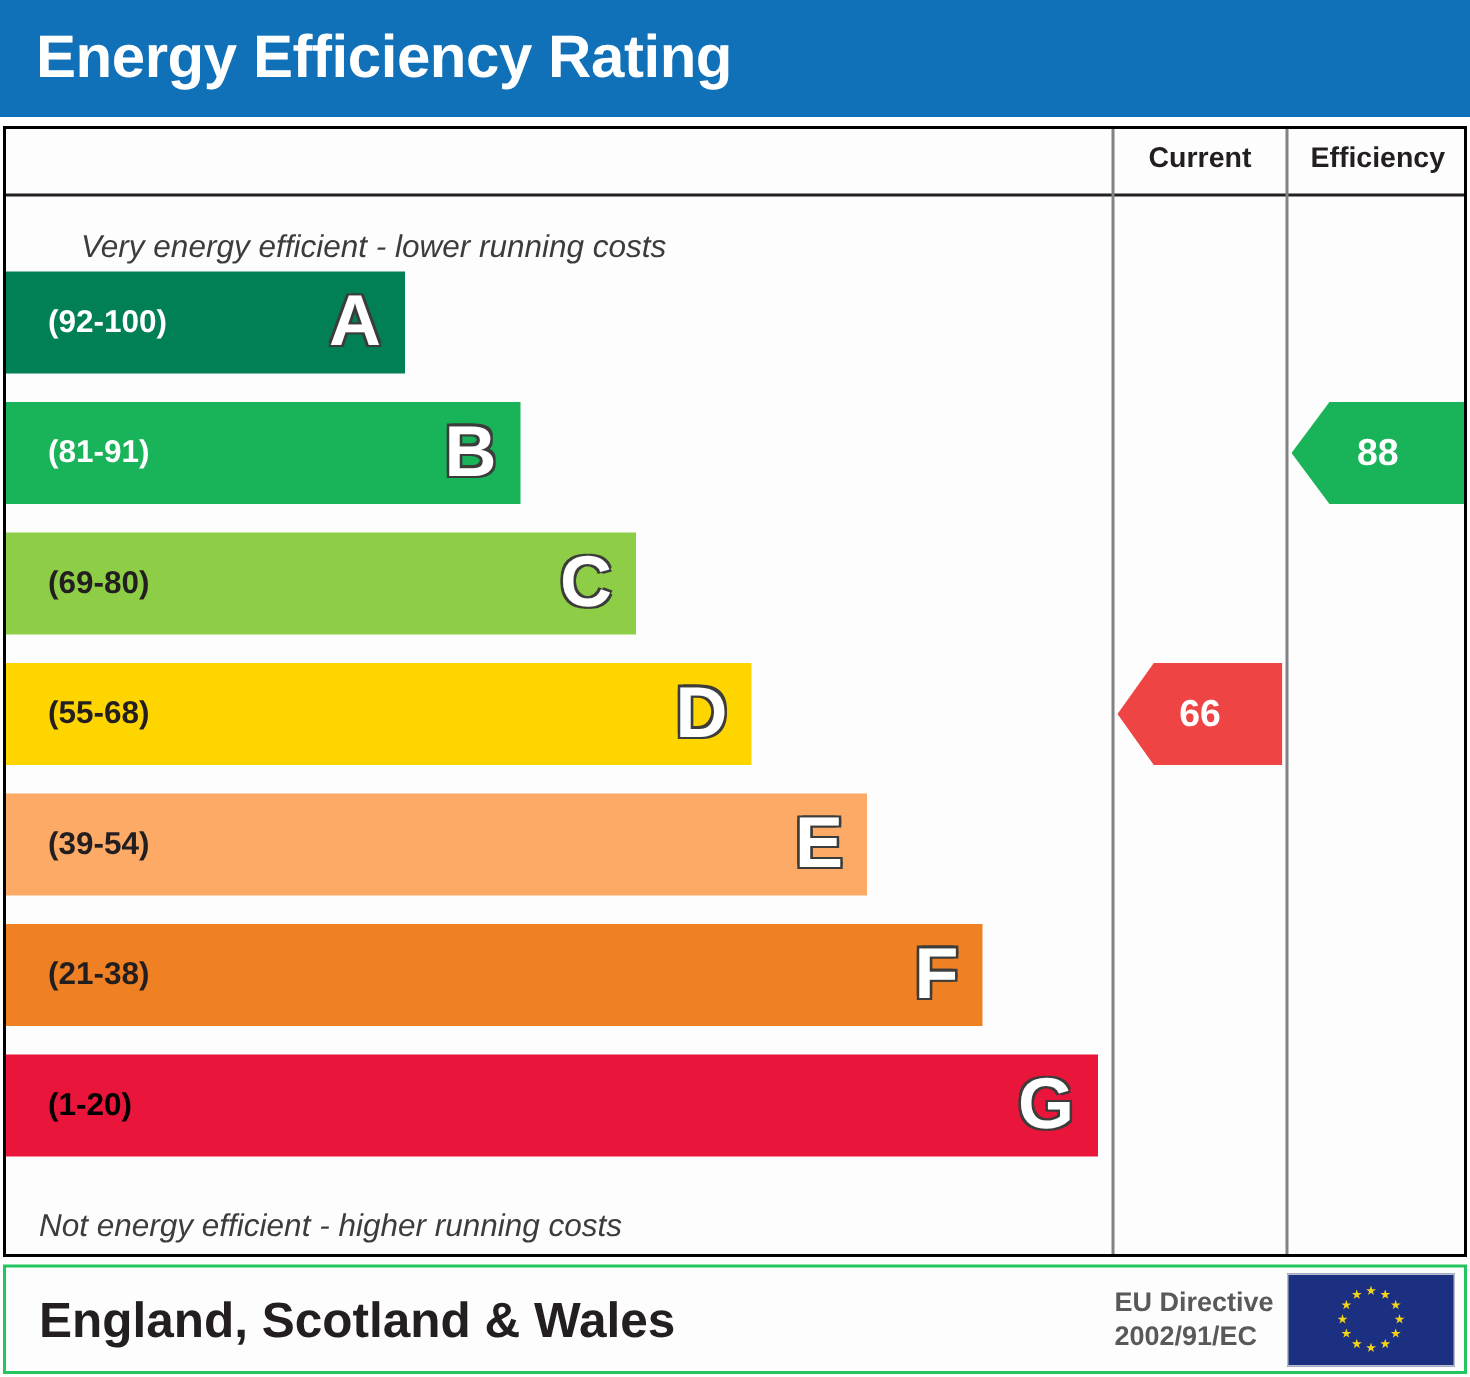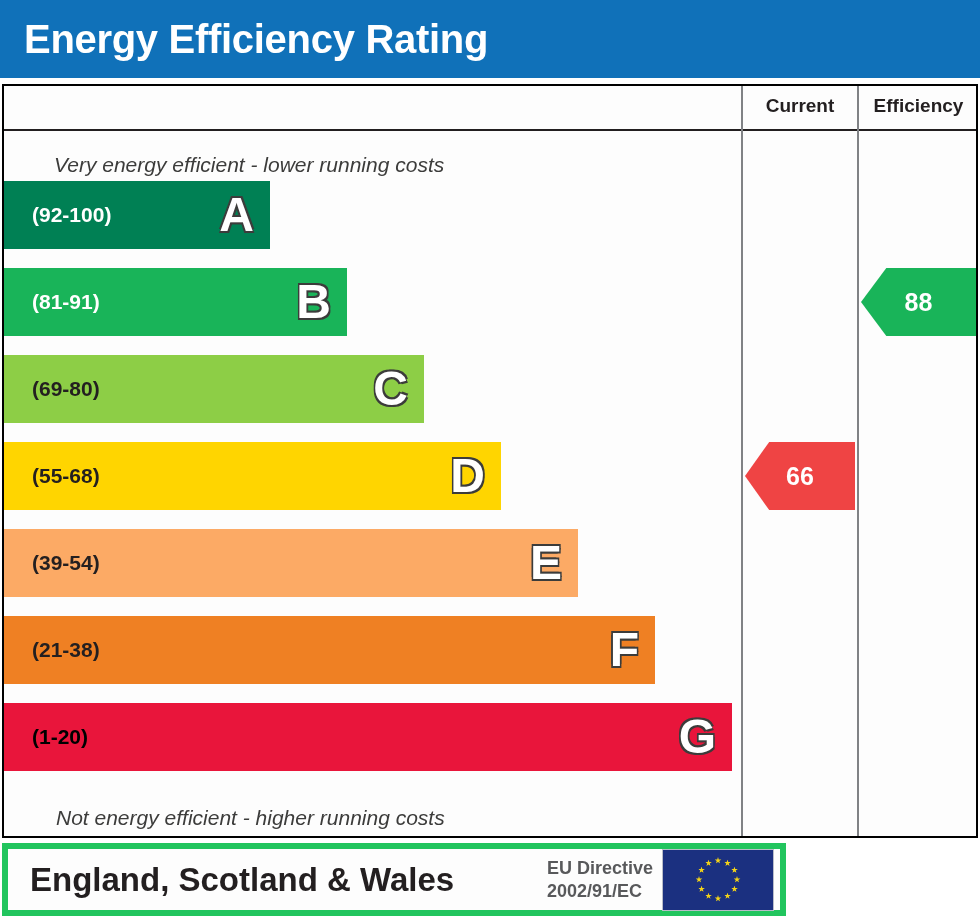--- a/index.html
+++ b/index.html
@@ -97,21 +97,21 @@
 
   .caption {
     position: absolute;
     left: 22px;
     font-size: 21px;
     font-style: italic;
     color: #3c3c3b;
     white-space: nowrap;
   }
   .caption.top    { top: 22px; margin-left: 28px; }
-  .caption.bottom { top: 675px; margin-left: 30px; }
+  .caption.bottom { top: 675px; }
 
   .band {
     position: absolute;
     height: 68px;
     box-sizing: border-box;
   }
   .band .range {
     position: absolute;
     left: 28px;
     top: 50%;
@@ -162,23 +162,23 @@
     font-size: 25px;
     font-weight: bold;
     clip-path: polygon(0% 50%, 22% 0%, 100% 0%, 100% 100%, 22% 100%);
   }
 
   
   .footer {
     position: absolute;
     left: 2px;
     top: 843px;
-    width: 784px;
+    width: 976px;
     height: 73px;
-    border: 6px solid #22c55e;
+    border: 2px solid #22c55e;
     box-sizing: border-box;
     background: #fdfdfd;
   }
   .footer-region {
     position: absolute;
     left: 22px;
     top: 50%;
     transform: translateY(-50%);
     font-size: 33px;
     font-weight: bold;

